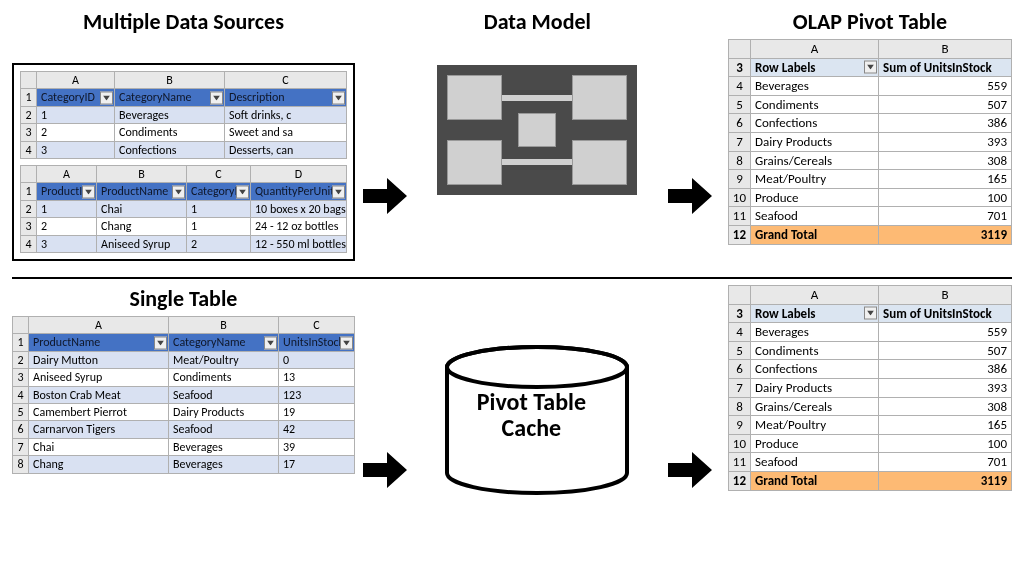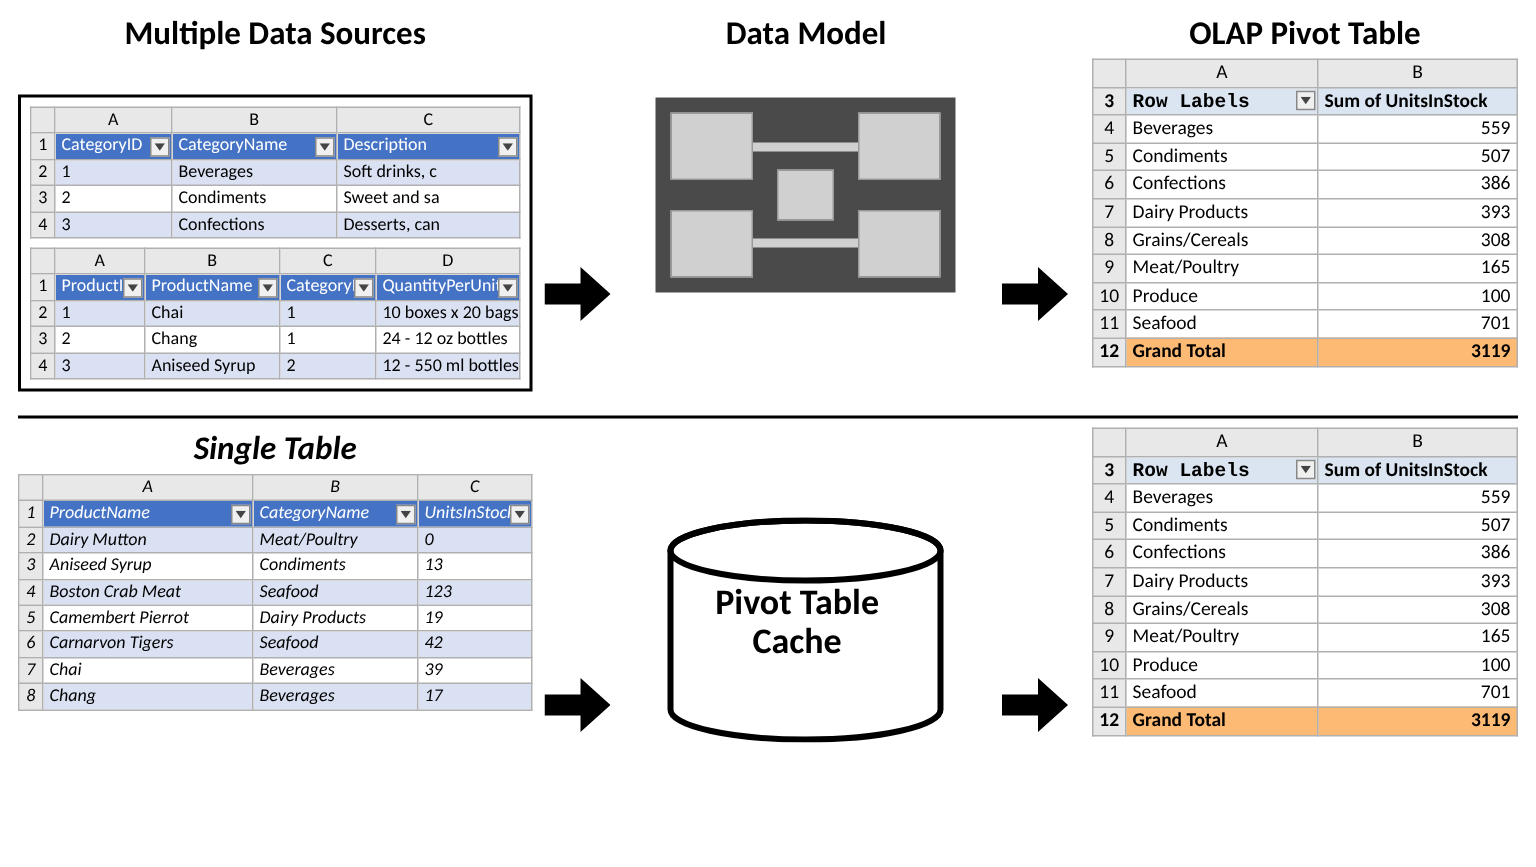--- a/index.html
+++ b/index.html
@@ -69,21 +69,21 @@
     width: 14px;
   }
   table.sheet .rownum {
     background: #e8e8e8;
     text-align: center;
     width: 14px;
     font-weight: 400;
   }
   .hdr-cell {
     background: #4472c4 !important;
-    color: #ffffff;
+    color: #0f172a;
     font-weight: 400;
     position: relative;
   }
   .hdr-cell .filter-arrow, .filter-cell .filter-arrow {
     position: absolute;
     right: 1px;
     top: 50%;
     transform: translateY(-50%);
     width: 13px;
     height: 13px;
@@ -119,21 +119,21 @@
   table.pivot .rownum {
     background: #e8e8e8;
     text-align: center;
     width: 18px;
   }
   .pivot-hdr td {
     background: #dbe5f1;
     font-weight: 700;
     border-bottom: 1px solid #5b7da5;
   }
-  .pivot-hdr td.filter-cell { position: relative; font-weight: 700; font-family: Liberation Mono, monospace; }
+  .pivot-hdr td.filter-cell { position: relative; font-weight: 700; }
   .pivot-total td {
     background: #fdba74;
     font-weight: 700;
     border-top: 1px solid #5b7da5;
   }
   
   .arrow {
     width: 44px;
     display: flex;
     align-items: center;
@@ -179,21 +179,21 @@
   .cyl-text {
     position: absolute;
     top: 44px;
     left: 0;
     right: 12px;
     text-align: center;
     font-size: 24px;
     font-weight: 700;
     line-height: 1.1;
   }
-  .col-left-bottom { width: 350px; font-style: italic; }
+  .col-left-bottom { width: 350px; }
   .col-middle-bottom { width: 250px; }
 </style>
 </head>
 <body>
 
 <div class="row-top">
 
   <div class="col col-left-top">
     <h2 class="section-title">Multiple Data Sources</h2>
     <div class="sheet-frame">

